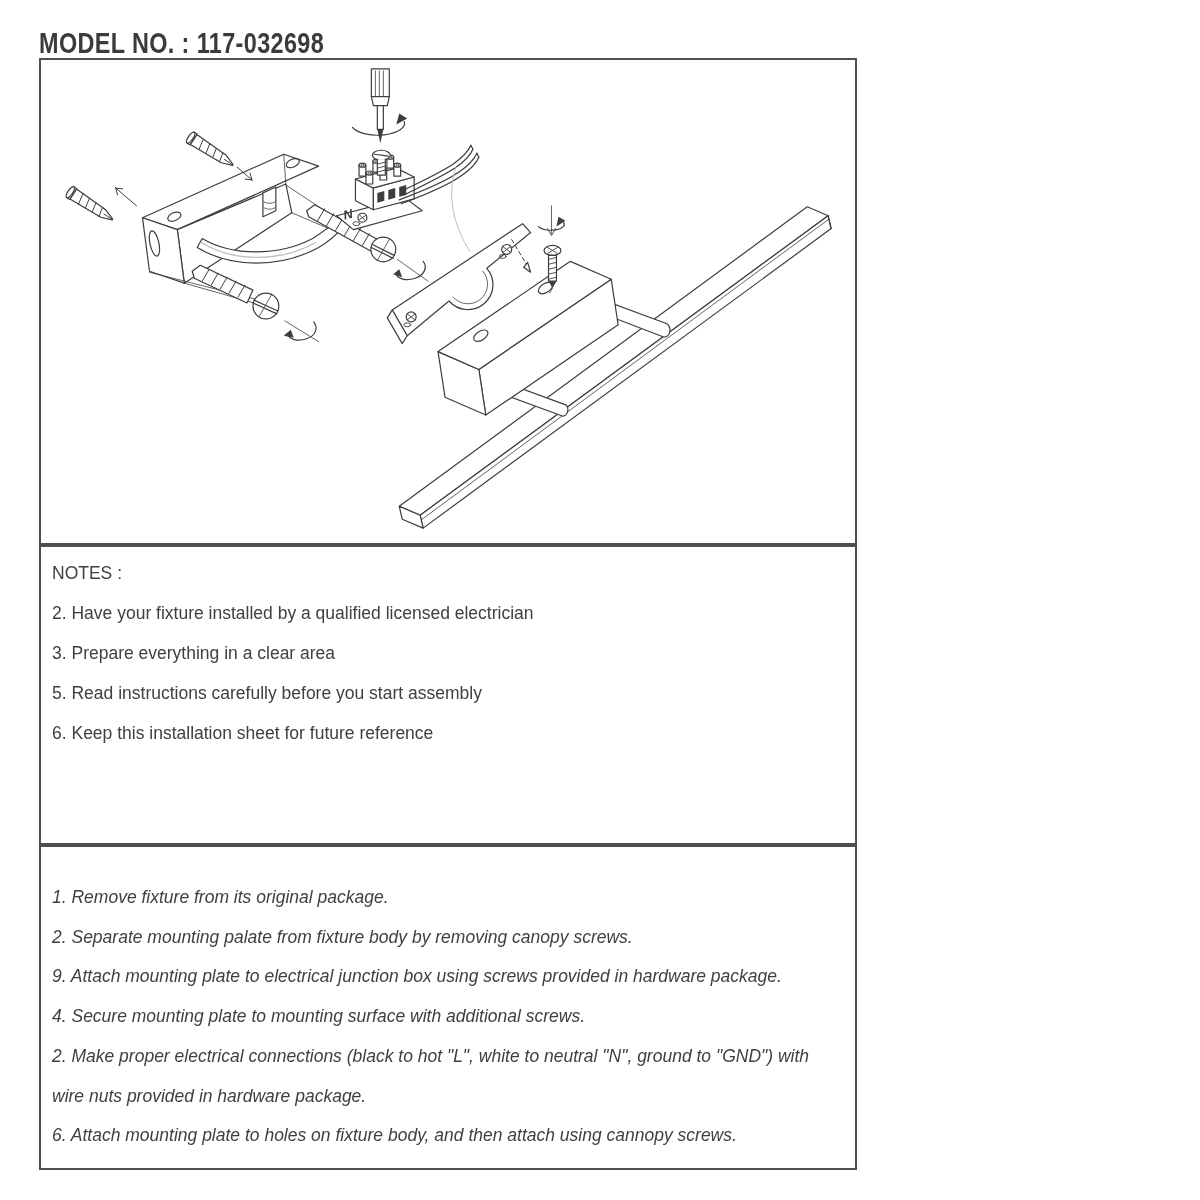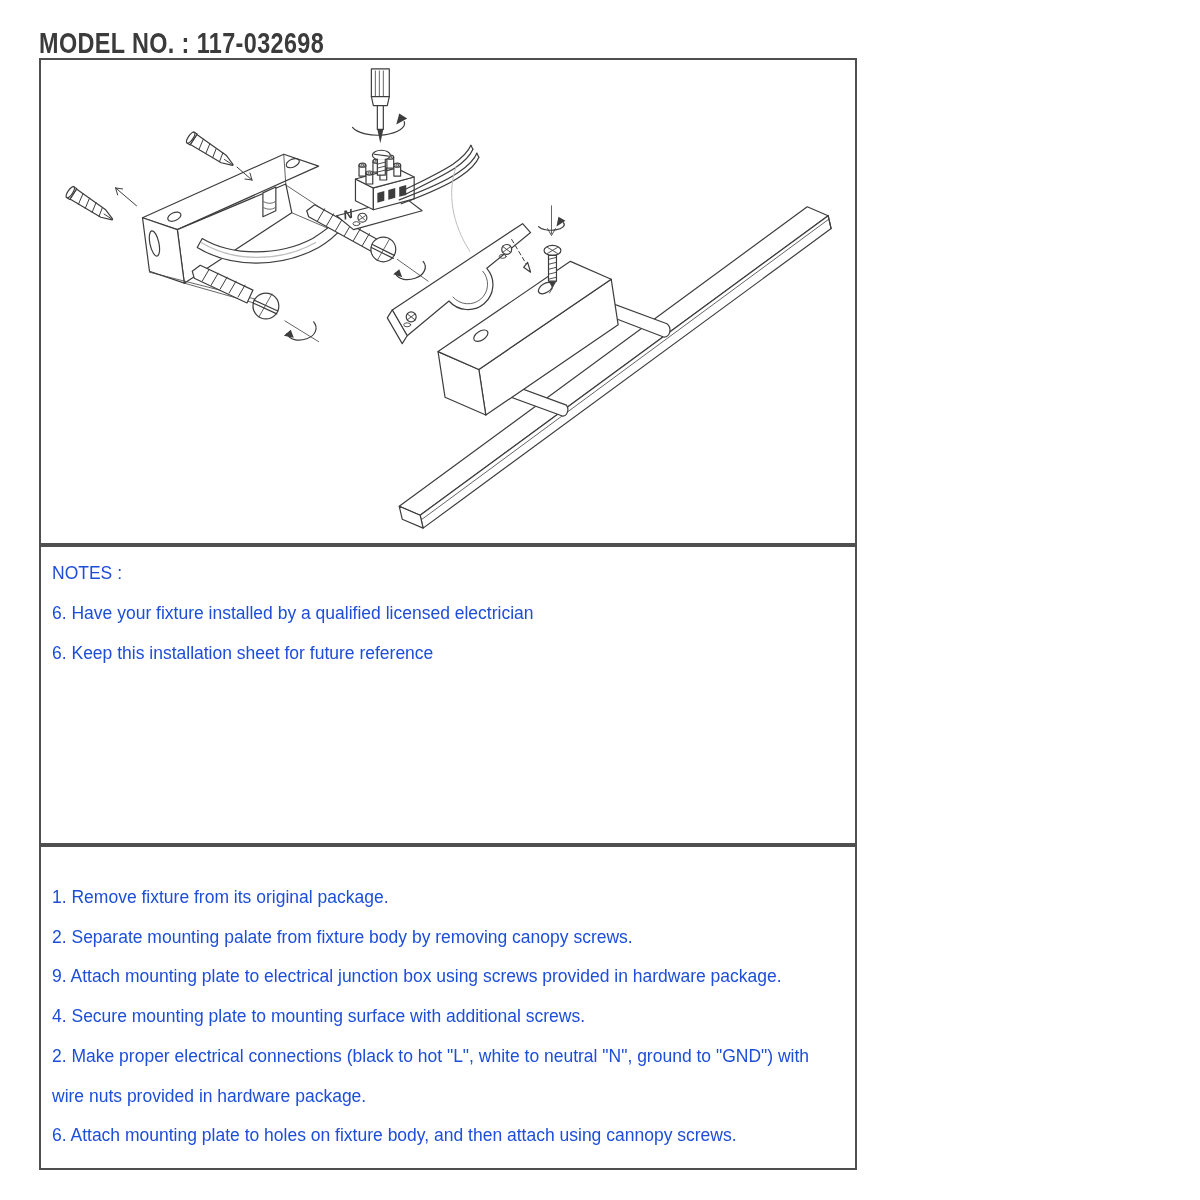--- a/index.html
+++ b/index.html
@@ -13,24 +13,24 @@
     transform:scaleX(.78);transform-origin:left top;white-space:nowrap;
   }
   .box{
     position:absolute;left:39px;width:818px;box-sizing:border-box;
     border:2px solid #4f4f4f;background:#ffffff;
   }
   #diagram-box{top:58px;height:487px;}
   #notes-box{top:545px;height:300px;padding:6px 0 0 11px;}
   #instructions-box{top:845px;height:325px;padding:31px 0 0 11px;}
   .txt-line{
-    margin:0;font-size:17.5px;color:#1d4ed8;white-space:nowrap;
+    margin:0;font-size:17.5px;color:#404040;white-space:nowrap;
     line-height:40.1px;
   }
-  #instructions-box .txt-line{line-height:39.7px;}
+  #instructions-box .txt-line{line-height:39.7px;font-style:italic;}
   #diagram-svg{position:absolute;left:0;top:0;width:100%;height:100%;}
   svg text{font-family:"Liberation Sans","DejaVu Sans",sans-serif;}
 </style>
 </head>
 <body>
 
 <div class="page-title">MODEL NO. : 117-032698</div>
 
 <div class="box" id="diagram-box">
   <svg id="diagram-svg" viewBox="39 58 818 487" preserveAspectRatio="none">
@@ -207,21 +207,23 @@
         <path d="M41,0 L51,0" stroke-width="0.9"></path>
       </g>
       <path d="M135,205 L114,187 M114,187 L121,188 M114,187 L116,194" stroke-width="1"></path>
 
     </g>
   </svg>
 </div>
 
 <div class="box" id="notes-box">
   <p class="txt-line">NOTES :</p>
-  <p class="txt-line">6. Have your fixture installed by a qualified licensed electrician</p>
+  <p class="txt-line">2. Have your fixture installed by a qualified licensed electrician</p>
+  <p class="txt-line">3. Prepare everything in a clear area</p>
+  <p class="txt-line">5. Read instructions carefully before you start assembly</p>
   <p class="txt-line">6. Keep this installation sheet for future reference</p>
 </div>
 
 <div class="box" id="instructions-box">
   <p class="txt-line">1. Remove fixture from its original package.</p>
   <p class="txt-line">2. Separate mounting palate from fixture body by removing canopy screws.</p>
   <p class="txt-line">9. Attach mounting plate to electrical junction box using screws provided in hardware package.</p>
   <p class="txt-line">4. Secure mounting plate to mounting surface with additional screws.</p>
   <p class="txt-line">2. Make proper electrical connections (black to hot "L", white to neutral "N", ground to "GND") with</p>
   <p class="txt-line">wire nuts provided in hardware package.</p>

